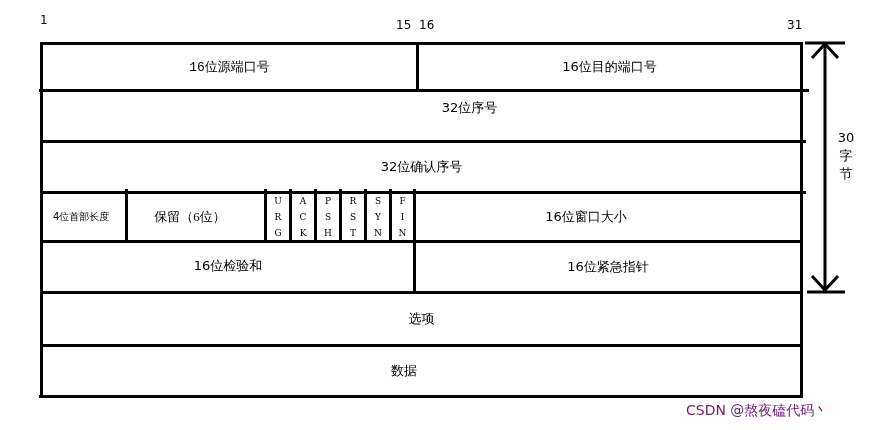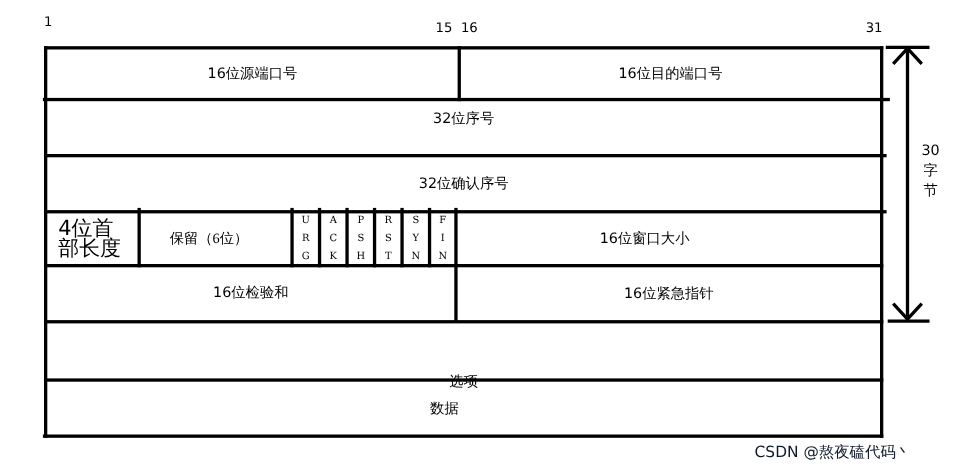--- a/index.html
+++ b/index.html
@@ -4,27 +4,27 @@
 <style>
   html, body { margin: 0; padding: 0; background: #ffffff; }
   body { width: 885px; height: 430px; position: relative; overflow: hidden;
          font-family: "DejaVu Sans", sans-serif; color: #000; }
   .bitlabel { position: absolute; font-size: 12px; line-height: 12px; }
   .hline { position: absolute; background: #000; height: 3px; }
   .vline { position: absolute; background: #000; width: 3px; }
   .cell { position: absolute; display: flex; align-items: center; justify-content: center;
           font-size: 13px; white-space: nowrap; }
   .cell.left { justify-content: flex-start; padding-left: 10px; box-sizing: border-box;
-               white-space: normal; line-height: 18px; font-size: 19px; }
+               white-space: normal; line-height: 18px; font-size: 10px; }
   .flag { position: absolute; display: flex; flex-direction: column; align-items: center;
           justify-content: space-between; font-family: "DejaVu Serif", serif; font-size: 9px;
           line-height: 13px; padding: 1px 0; box-sizing: border-box; }
   .flag span { display: block; }
   .side-label { position: absolute; font-size: 13px; line-height: 16px; text-align: center; width: 20px; }
-  .watermark { position: absolute; font-size: 14px; color: #0f172a; white-space: nowrap; }
+  .watermark { position: absolute; font-size: 14px; color: #701a75; white-space: nowrap; }
 </style>
 </head>
 <body>
 
 <div class="bitlabel" style="left:40px; top:14px;">1</div>
 <div class="bitlabel" style="left:396px; top:19px;">15</div>
 <div class="bitlabel" style="left:419px; top:19px;">16</div>
 <div class="bitlabel" style="left:787px; top:19px;">31</div>
 
 <div>
@@ -45,24 +45,24 @@
 
   <div class="vline" style="left:125px; top:189px; height:54px;"></div>
   <div class="vline" style="left:264px; top:189px; height:54px;"></div>
   <div class="vline" style="left:289px; top:189px; height:54px;"></div>
   <div class="vline" style="left:314px; top:189px; height:54px;"></div>
   <div class="vline" style="left:339px; top:189px; height:54px;"></div>
   <div class="vline" style="left:364px; top:189px; height:54px;"></div>
   <div class="vline" style="left:389px; top:189px; height:54px;"></div>
   <div class="vline" style="left:413px; top:189px; height:104px;"></div>
 
-  <div class="cell" style="left:43px; top:45px; width:373px; height:44px;">16位源端口号</div>
+  <div class="cell" style="left:43px; top:45px; width:373px; height:44px;font-family:Liberation Mono, monospace;">16位源端口号</div>
   <div class="cell" style="left:419px; top:45px; width:381px; height:44px;">16位目的端口号</div>
 
-  <div class="cell" style="left:43px; top:92px; width:757px; height:32px;">32位序号</div>
+  <div class="cell" style="left:43px; top:92px; width:757px; height:32px;padding-left:48px;">32位序号</div>
 
   <div class="cell" style="left:43px; top:143px; width:757px; height:48px;">32位确认序号</div>
 
   <div class="cell left" style="left:43px; top:194px; width:82px; height:46px; padding-right:14px;">4位首部长度</div>
   <div class="cell" style="left:128px; top:194px; width:136px; height:46px; padding-right:12px; box-sizing:border-box;font-family:Liberation Serif, serif;">保留（6位）</div>
 
   <div class="flag" style="left:267px; top:194px; width:22px; height:47px;">
     <span>U</span>
     <span>R</span>
     <span>G</span>
@@ -91,21 +91,21 @@
     <span>F</span>
     <span>I</span>
     <span>N</span>
   </div>
 
   <div class="cell" style="left:416px; top:194px; width:340px; height:46px;">16位窗口大小</div>
 
   <div class="cell" style="left:43px; top:243px; width:370px; height:48px; padding-bottom:2px; box-sizing:border-box;">16位检验和</div>
   <div class="cell" style="left:416px; top:243px; width:384px; height:48px;">16位紧急指针</div>
 
-  <div class="cell" style="left:43px; top:294px; width:757px; height:50px;margin-top:28px;">选项</div>
+  <div class="cell" style="left:43px; top:294px; width:757px; height:50px;">选项</div>
 
   <div class="cell" style="left:43px; top:347px; width:722px; height:48px;">数据</div>
 </div>
 
 <div>
   <svg style="position:absolute; left:805px; top:38px;" width="45" height="260" viewBox="0 0 45 260">
     <line x1="0" y1="5" x2="40" y2="5" stroke="#000" stroke-width="3"></line>
     <line x1="2" y1="254" x2="40" y2="254" stroke="#000" stroke-width="3"></line>
     <line x1="20" y1="6" x2="20" y2="253" stroke="#000" stroke-width="3"></line>
     <polyline points="7,20 20,6 33,20" fill="none" stroke="#000" stroke-width="3"></polyline>

